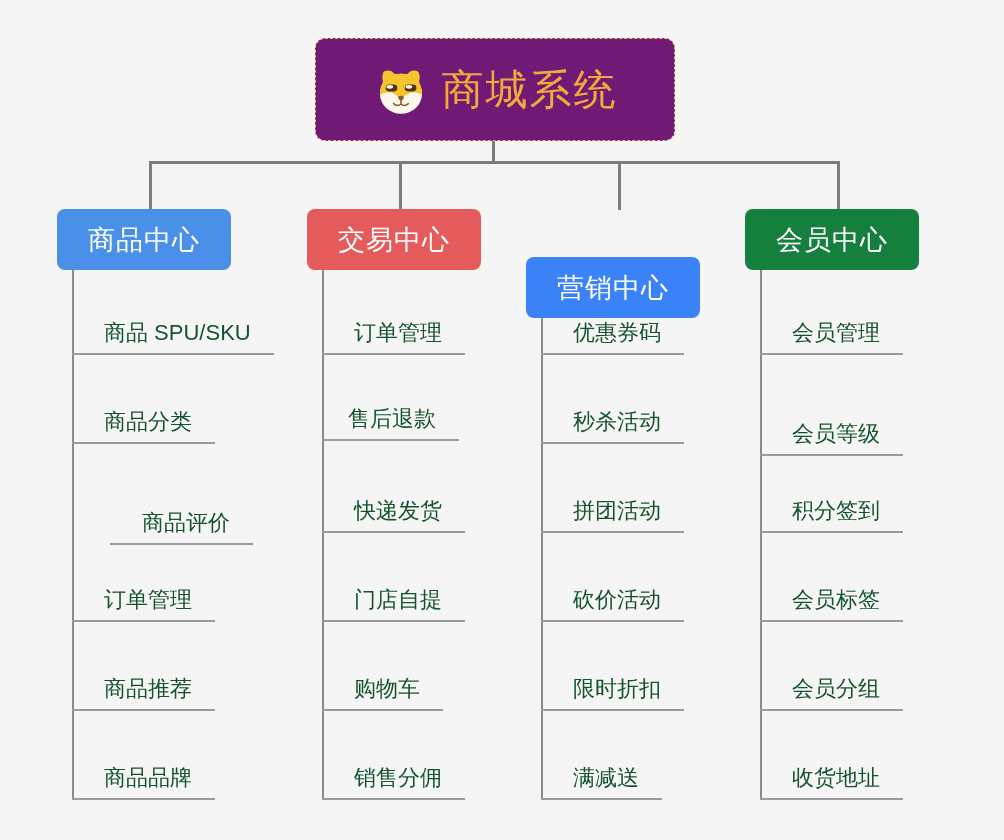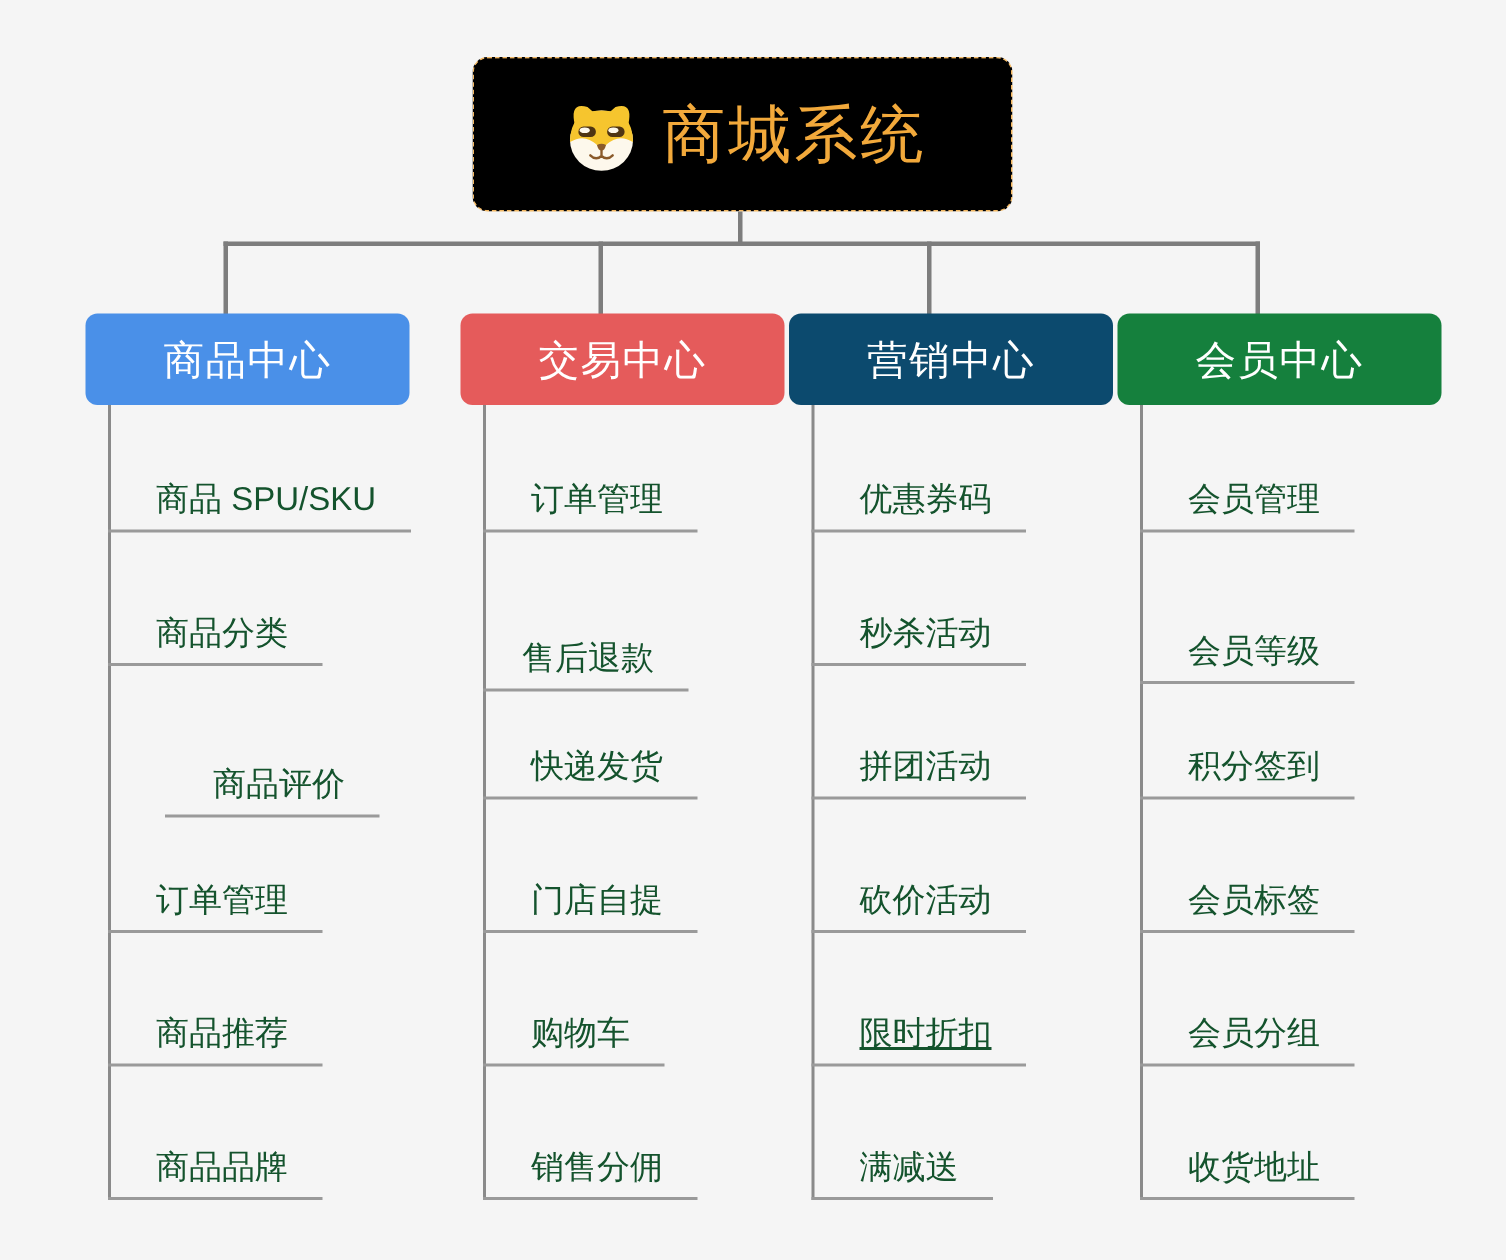--- a/index.html
+++ b/index.html
@@ -16,21 +16,21 @@
   }
 
   
   .root-node {
     position: absolute;
     left: 315px;
     top: 38px;
     width: 360px;
     height: 103px;
     box-sizing: border-box;
-    background: #000000;
+    background: #701a75;
     border: 1px dashed #f3b863;
     border-radius: 10px;
     display: flex;
     align-items: center;
     justify-content: center;
     gap: 13px;
     cursor: default;
   }
   .root-title {
     font-size: 42px;
@@ -47,21 +47,21 @@
 
   
   .branch {
     position: absolute;
     top: 209px;
     width: 187px;
     height: 600px;
   }
   .branch-head {
     position: relative;
-    width: 216px;
+    width: 174px;
     height: 61px;
     border-radius: 8px;
     display: flex;
     align-items: center;
     justify-content: center;
     color: #ffffff;
     font-size: 27px;
     letter-spacing: 1px;
     z-index: 2;
     white-space: nowrap;
@@ -125,34 +125,34 @@
         <div class="leaf" style="top: 197px;">商品分类</div>
         <div class="leaf" style="top: 298px; margin-left: 38px;">商品评价</div>
         <div class="leaf" style="top: 375px;">订单管理</div>
         <div class="leaf" style="top: 464px;">商品推荐</div>
         <div class="leaf" style="top: 553px;">商品品牌</div>
       </div>
       <div class="branch" style="left: 307px;">
         <div class="branch-head" style="background: rgb(229, 91, 91);">交易中心</div>
         <div class="trunk"></div>
         <div class="leaf" style="top: 108px;">订单管理</div>
-        <div class="leaf" style="top: 214px; padding-left: 26px;">售后退款</div>
+        <div class="leaf" style="top: 194px; padding-left: 26px;">售后退款</div>
         <div class="leaf" style="top: 286px;">快递发货</div>
         <div class="leaf" style="top: 375px;">门店自提</div>
         <div class="leaf" style="top: 464px;">购物车</div>
         <div class="leaf" style="top: 553px;">销售分佣</div>
       </div>
       <div class="branch" style="left: 526px;">
-        <div class="branch-head" style="background: #0c4a6e;">营销中心</div>
+        <div class="branch-head" style="background: #3b82f6; margin-top: 48px;">营销中心</div>
         <div class="trunk"></div>
         <div class="leaf" style="top: 108px;">优惠券码</div>
         <div class="leaf" style="top: 197px;">秒杀活动</div>
         <div class="leaf" style="top: 286px;">拼团活动</div>
         <div class="leaf" style="top: 375px;">砍价活动</div>
-        <div class="leaf" style="top: 464px; text-decoration: underline;">限时折扣</div>
+        <div class="leaf" style="top: 464px;">限时折扣</div>
         <div class="leaf" style="top: 553px;">满减送</div>
       </div>
       <div class="branch" style="left: 745px;">
         <div class="branch-head" style="background: #15803d;">会员中心</div>
         <div class="trunk"></div>
         <div class="leaf" style="top: 108px;">会员管理</div>
         <div class="leaf" style="top: 209px;">会员等级</div>
         <div class="leaf" style="top: 286px;">积分签到</div>
         <div class="leaf" style="top: 375px;">会员标签</div>
         <div class="leaf" style="top: 464px;">会员分组</div>

